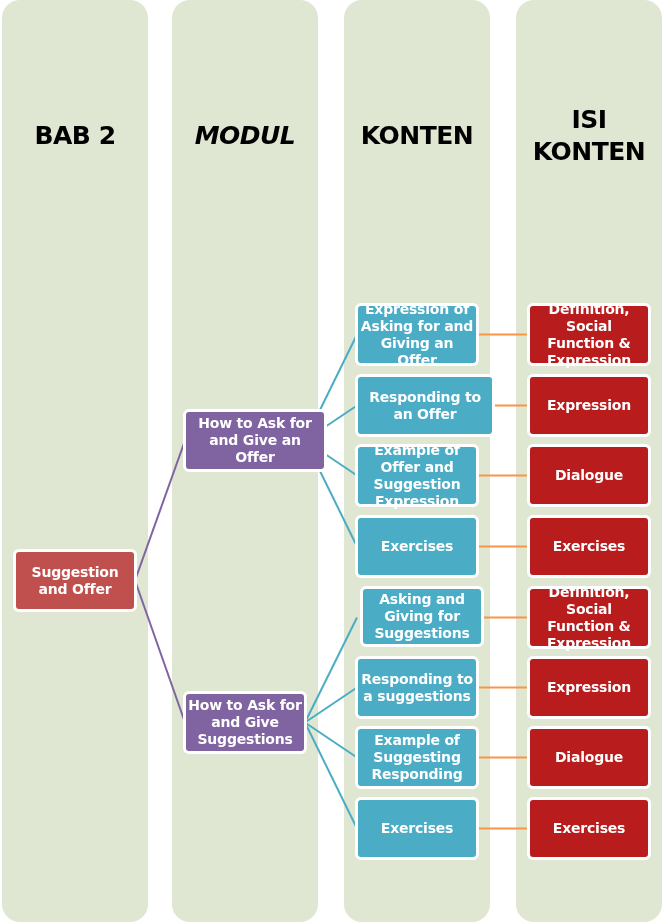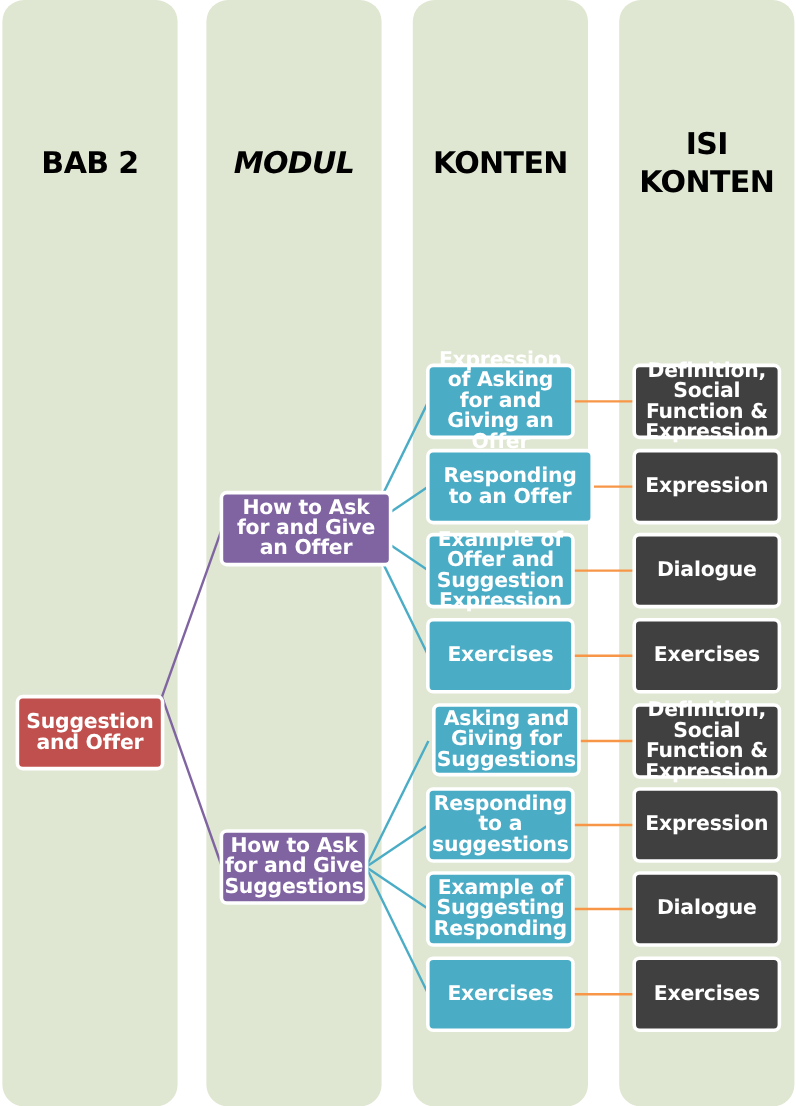--- a/index.html
+++ b/index.html
@@ -1,24 +1,24 @@
 <!DOCTYPE html>
 <html><head>
 <meta charset="utf-8">
 <style>
   html, body { margin:0; padding:0; background:#ffffff; }
   body { width:663px; height:922px; position:relative; overflow:hidden; font-family:"DejaVu Sans", sans-serif; }
   .col { position:absolute; top:0; height:922px; width:146px; background:#dfe7d2; border-radius:18px; }
   .col-title { position:absolute; left:0; right:0; text-align:center; font-weight:bold; font-size:25px; color:#000; line-height:32px; letter-spacing:-0.5px; }
   svg.links { position:absolute; left:0; top:0; width:663px; height:922px; }
-  .box { position:absolute; box-sizing:border-box; border:3px solid #ffffff; border-radius:6px; color:#fff; font-weight:bold; font-size:17px; line-height:17px; text-align:center; display:flex; align-items:center; justify-content:center; padding:0 2px; letter-spacing:-0.2px; }
-  .root { background:#c0504d;margin-top:30px; }
+  .box { position:absolute; box-sizing:border-box; border:3px solid #ffffff; border-radius:6px; color:#fff; font-weight:bold; font-size:14px; line-height:17px; text-align:center; display:flex; align-items:center; justify-content:center; padding:0 2px; letter-spacing:-0.2px; }
+  .root { background:#c0504d; }
   .modul { background:#8064a2; }
   .konten { background:#4bacc6; }
-  .isi { background:#404040; }
+  .isi { background:#b91c1c; }
 </style>
 </head>
 <body>
 
 <div class="col" style="left:2px;">
   <div class="col-title" style="top:120px;">BAB 2</div>
 </div>
 <div class="col" style="left:172px;font-style:italic;">
   <div class="col-title" style="top:120px;">MODUL</div>
 </div>

